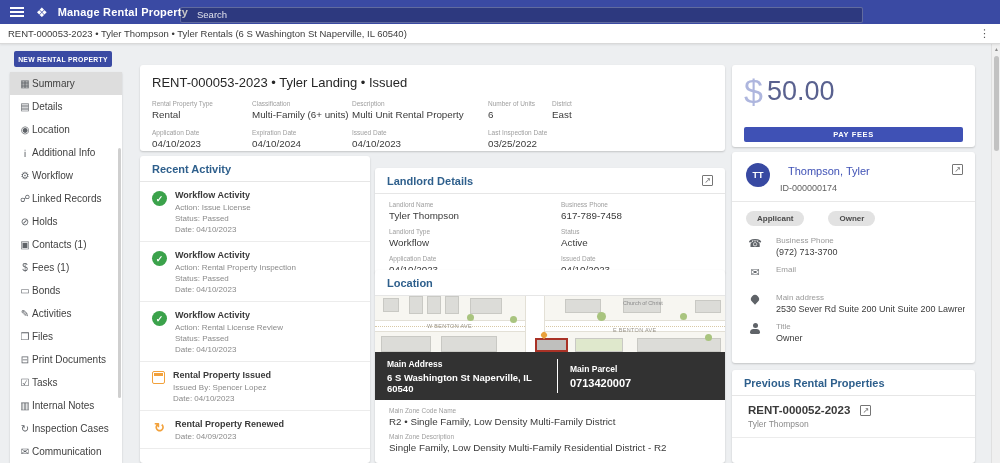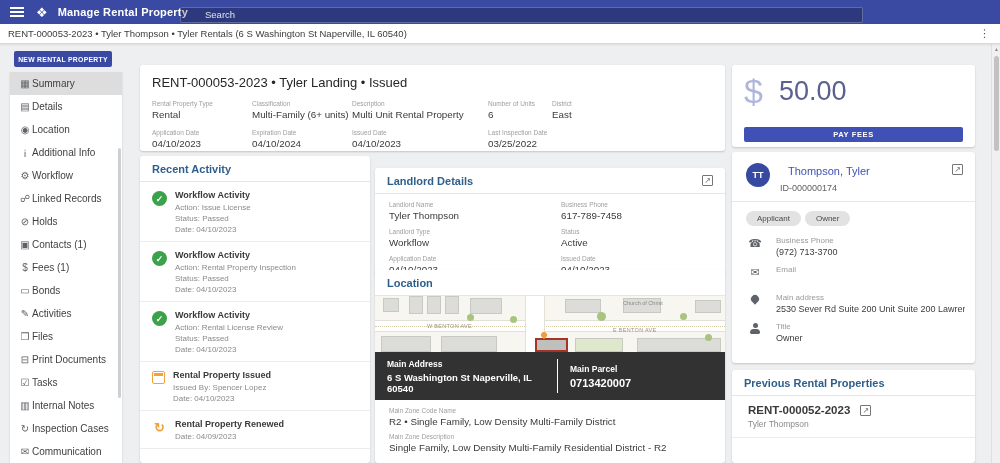--- a/index.html
+++ b/index.html
@@ -7,21 +7,21 @@
   body { font-family:"Liberation Sans", sans-serif; }
   .page { position:relative; width:1000px; height:463px; overflow:hidden; background:#edeff1; }
 
   
   .appbar { position:absolute; left:0; top:0; width:1000px; height:24px; background:#3a4aa3; display:flex; align-items:center; color:#fff; z-index:30; }
   .hamburger { width:14px; height:10px; margin-left:10px; border-top:2px solid #fff; border-bottom:2px solid #fff; position:relative; cursor:pointer; }
   .hamburger::after{ content:''; position:absolute; left:0; top:2px; width:14px; height:2px; background:#fff; }
   .logo { margin-left:12px; font-size:13px; color:#fff; }
   .appbar-title { margin-left:10px; font-size:11px; font-weight:bold; letter-spacing:.2px; }
   .search-wrap { position:absolute; left:180px; top:4px; width:683px; height:16px; }
-  .search-input { width:100%; height:100%; background:rgba(0,0,0,.22); border:1px solid rgba(255,255,255,.25); border-radius:2px; color:#fff; font-size:9.5px; padding:0 24px; outline:none; font-family:"Liberation Sans",sans-serif; }
+  .search-input { width:100%; height:100%; background:rgba(0,0,0,.22); border:1px solid rgba(255,255,255,.25); border-radius:2px; color:#fff; font-size:9.5px; padding:0 16px; outline:none; font-family:"Liberation Sans",sans-serif; }
   .search-input::placeholder { color:rgba(255,255,255,.85); }
   .appbar-icons { position:absolute; right:8px; top:0; height:24px; display:flex; align-items:center; gap:11px; }
   .tb-ic { font-size:10px; color:#fff; cursor:pointer; display:flex; align-items:center; justify-content:center; }
   .help-circle { width:13px; height:13px; border:1.4px solid #fff; border-radius:50%; font-size:8px; font-weight:bold; }
   .chat-bubble { position:relative; width:13px; height:10px; background:#f7b030; border-radius:2px; }
   .chat-bubble::after { content:''; position:absolute; left:2px; bottom:-3px; border:3px solid transparent; border-top-color:#f7b030; border-left-color:#f7b030; }
   .chat-bubble::before { content:''; position:absolute; left:3px; top:4px; width:7px; height:1.5px; background:#3a4aa3; }
   .apps-grid { width:11px; height:11px; background:radial-gradient(circle, #fff 1.1px, transparent 1.3px); background-size:4px 4px; background-position:0 0; }
   .avatar-s { width:16px; height:16px; border-radius:50%; background:#f29b38; color:#fff; font-size:9px; font-weight:bold; display:flex; align-items:center; justify-content:center; }
 
@@ -86,31 +86,31 @@
   .ovl-label { font-size:8.5px; font-weight:bold; margin-bottom:3px; }
   .ovl-value { font-size:9.5px; font-weight:bold; }
   .ovl-div { width:1px; height:34px; background:#fff; flex:none; }
   .zone-wrap { padding:7px 14px; }
   .zone-wrap .fld-value { margin-bottom:6px; }
 
   
   .fees-card { left:732px; top:65px; width:243px; height:82px; padding:6px 12px; }
   .fee-amount-row { display:flex; align-items:flex-start; }
   .fee-cur { font-size:34px; color:#aeb6de; font-weight:400; line-height:40px; }
-  .fee-amt { font-size:27px; color:#59618f; margin-left:16px; line-height:40px; }
+  .fee-amt { font-size:27px; color:#59618f; margin-left:4px; line-height:40px; }
   .pay-btn { position:absolute; left:12px; top:62px; width:219px; height:15px; background:#3f51b5; border:none; border-radius:2px; color:#fff; font-size:7.5px; font-weight:bold; letter-spacing:.6px; cursor:pointer; font-family:"Liberation Sans",sans-serif; }
 
   
   .contact-card { left:732px; top:152px; width:243px; height:211px; }
   .ct-head { position:relative; height:50px; border-bottom:1px solid #e8e8e8; }
   .ct-avatar { position:absolute; left:14px; top:11px; width:24px; height:24px; border-radius:50%; background:#3849a2; color:#fff; font-size:9px; font-weight:bold; display:flex; align-items:center; justify-content:center; }
   .ct-name { position:absolute; left:56px; top:13px; font-size:11px; font-weight:normal; color:#3f51b5; cursor:pointer; }
   .ct-id { position:absolute; left:48px; top:31px; font-size:9px; color:#5f5f5f; }
   .ct-ext { position:absolute; right:12px; top:12px; }
-  .chips { display:flex; gap:4px; padding:9px 14px 2px 14px; }
+  .chips { display:flex; gap:24px; padding:9px 14px 2px 14px;font-weight:bold; }
   .chip { background:#e2e2e2; border-radius:9px; padding:3px 11px; font-size:8px; color:#4a4a4a; cursor:pointer; }
   .ct-row { position:relative; padding:8px 10px 0 44px; min-height:28px; }
   .ct-row-ic { position:absolute; left:16px; top:9px; width:14px; text-align:center; color:#5f6368; font-size:11px; }
   .ct-row-label { font-size:8px; color:#9a9a9a; margin-bottom:2px; }
   .ct-row-value { font-size:9px; color:#3c3c3c; white-space:nowrap; overflow:hidden; }
   .ct-link { color:#2a56c6; text-decoration:underline; cursor:pointer; }
   .email-dot { display:inline-block; width:6px; height:6px; border:1.6px solid #f2a13b; border-radius:50%; margin-left:4px; vertical-align:-1px; }
   .pin-glyph { position:relative; display:inline-block; width:10px; height:12px; }
   .pin-glyph::before { content:''; position:absolute; left:1px; top:1px; width:8px; height:8px; background:#5f6368; border-radius:50% 50% 50% 0; transform:rotate(-45deg); }
   .person-glyph { position:relative; display:inline-block; width:12px; height:12px; }

